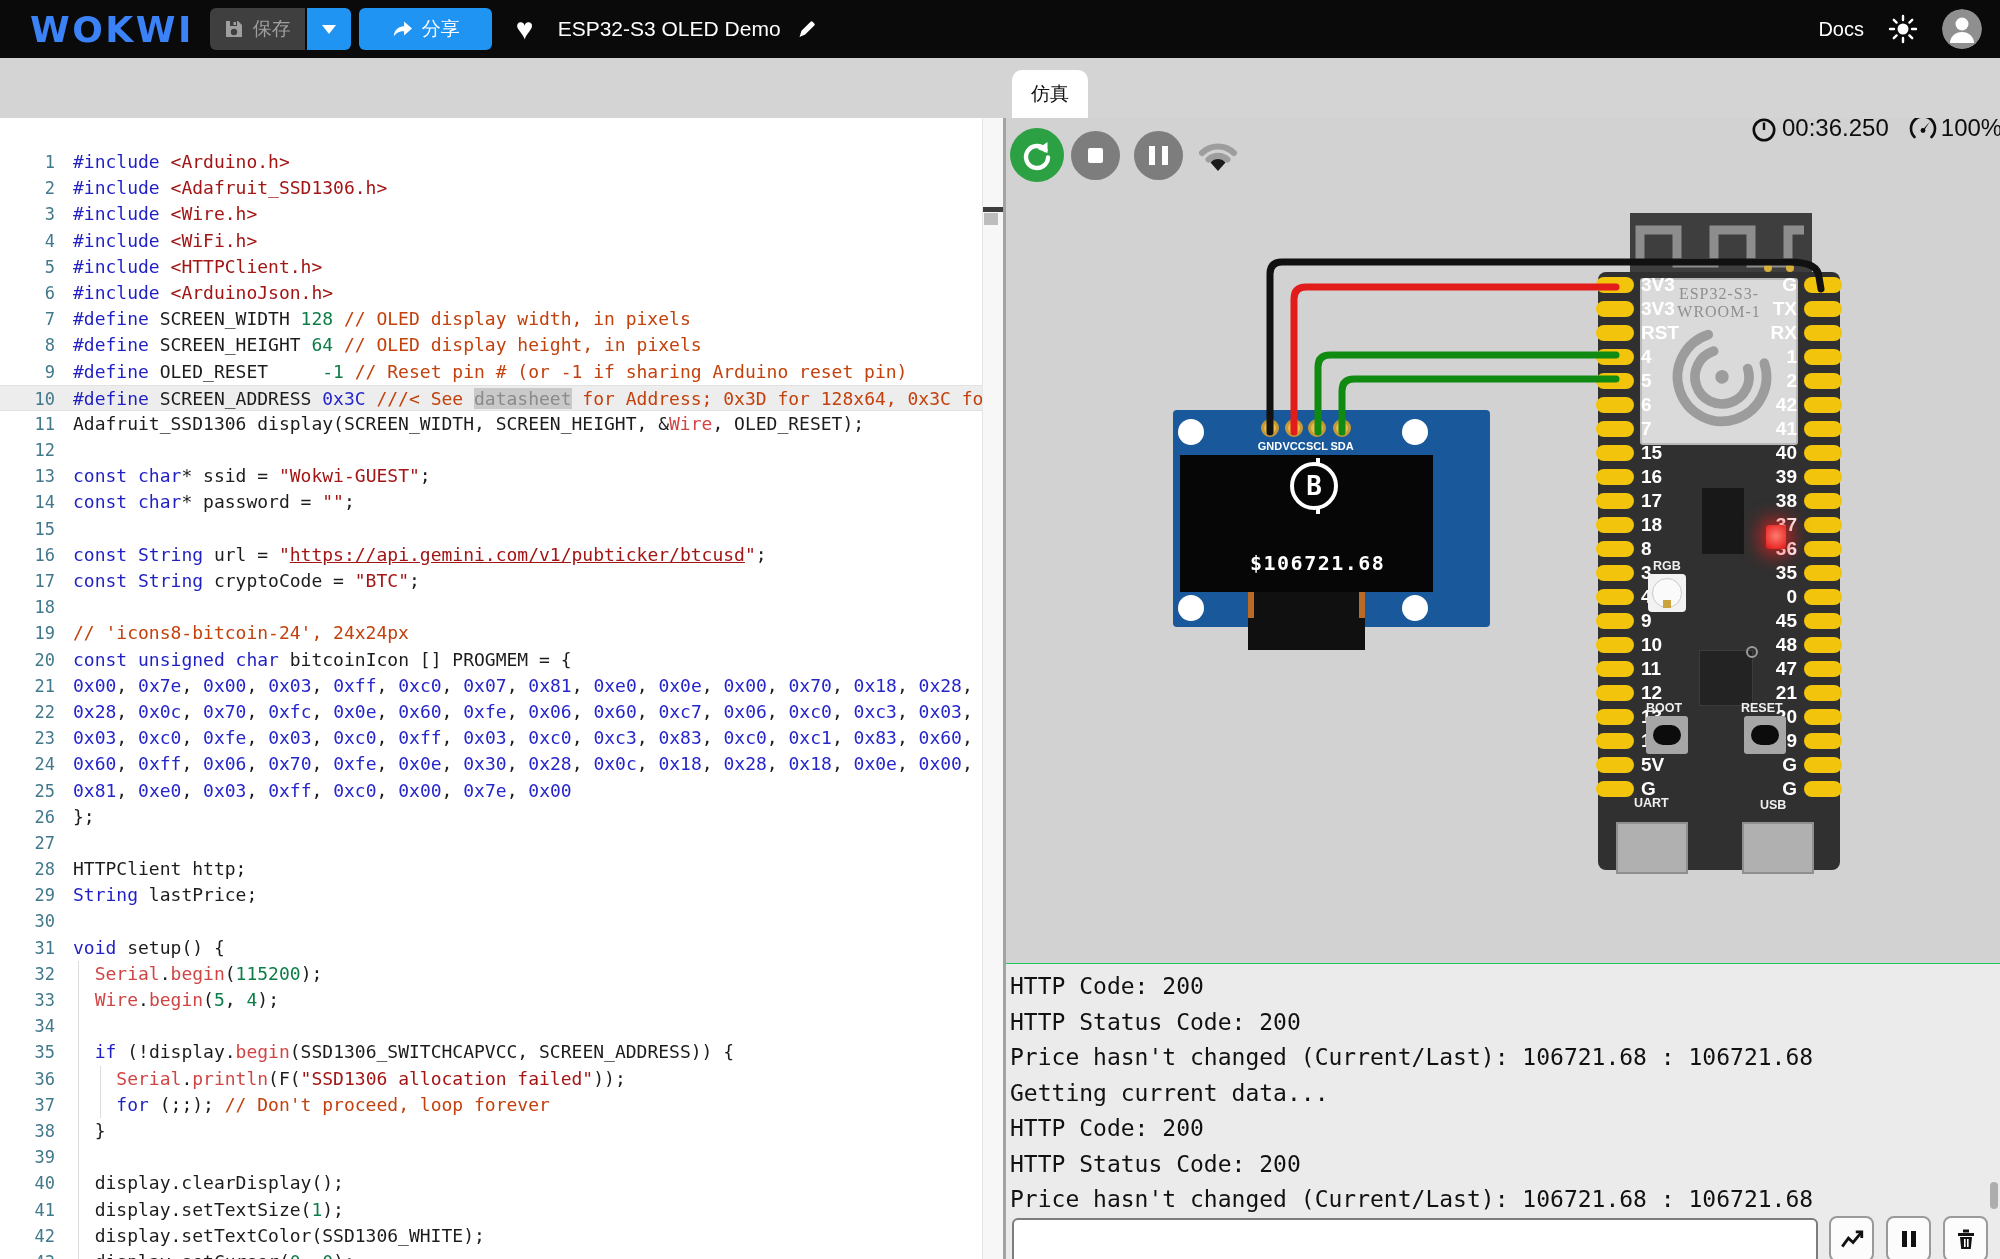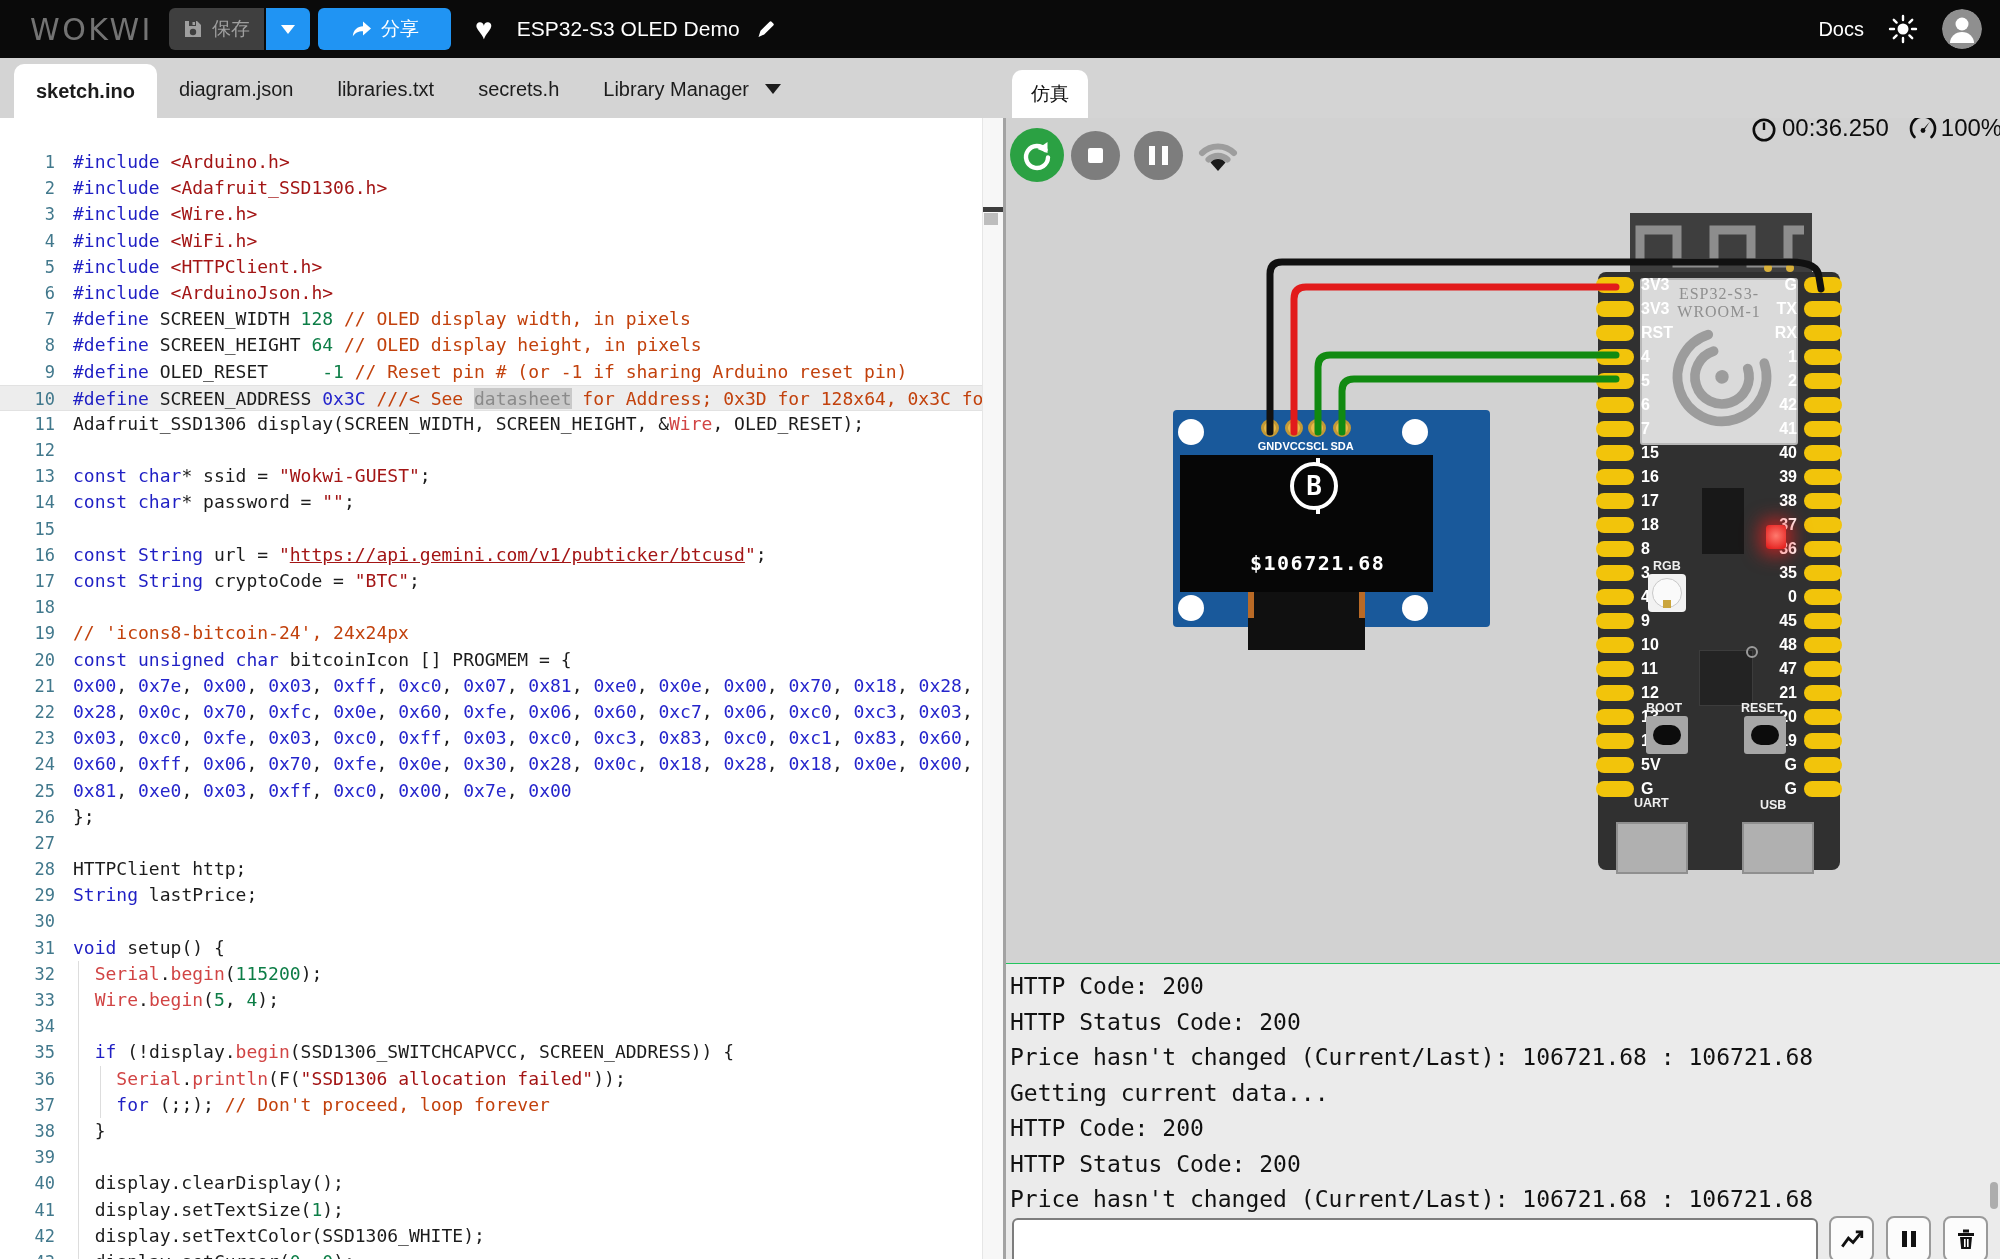--- a/index.html
+++ b/index.html
@@ -1,20 +1,20 @@
 <!DOCTYPE html>
 <html><head>
 <meta charset="utf-8">
 <style>
   html,body{margin:0;padding:0;background:#888;}
   #app{position:relative;width:2000px;height:1259px;background:#fff;overflow:hidden;
        font-family:"Liberation Sans",sans-serif;-webkit-font-smoothing:antialiased;}
   
   .topbar{position:absolute;left:0;top:0;right:0;height:58px;background:#0a0a0a;display:flex;align-items:center;z-index:30;}
-  .logo{margin-left:30px;color:#737373;font-size:30px;font-weight:normal;letter-spacing:2.5px;font-family:"DejaVu Sans",sans-serif;}
+  .logo{margin-left:30px;color:#3b82f6;font-size:36px;font-weight:bold;letter-spacing:2.5px;font-family:"DejaVu Sans",sans-serif;}
   .btn{height:42px;display:flex;align-items:center;border-radius:6px;font-size:19px;}
   .save-group{display:flex;margin-left:16px;}
   .btn-save{background:#3f3f3f;color:#9f9f9f;border-radius:6px 0 0 6px;padding:0 14px;gap:9px;}
   .btn-caret{background:#2094f3;width:44px;border-radius:0 6px 6px 0;margin-left:2px;justify-content:center;}
   .caret-down{width:0;height:0;border-left:7px solid transparent;border-right:7px solid transparent;border-top:9px solid #fff;}
   .btn-share{background:#2094f3;color:#fff;margin-left:8px;padding:0 32px;gap:9px;}
   .heart{color:#fff;font-size:30px;margin-left:24px;line-height:1;}
   .proj-title{color:#fff;font-size:21px;margin-left:24px;}
   .pencil{margin-left:14px;display:flex;}
   .top-right{margin-left:auto;display:flex;align-items:center;margin-right:18px;}
@@ -76,21 +76,21 @@
   .antenna{position:absolute;left:32px;top:0;width:182px;height:62px;background:#3e3e3e;}
   .esp-body{position:absolute;left:0;top:59px;right:0;bottom:0;background:#303030;border-radius:8px;}
   .shield{position:absolute;left:42px;top:65px;width:158px;height:167px;background:#dadada;border:2px solid #b8b8b8;border-radius:3px;box-sizing:border-box;}
   .model{position:absolute;left:0;right:0;top:5px;text-align:center;color:#8f8f8f;font:16px "Liberation Serif",serif;letter-spacing:1px;}
   .pincol{position:absolute;top:60px;display:flex;flex-direction:column;}
   .pincol .row{height:24px;display:flex;align-items:center;}
   .pincol.left{left:-2px;}
   .pincol.right{right:-2px;}
   .pincol.right .row{justify-content:flex-end;}
   .pin-oval{width:38px;height:16px;border-radius:8px;background:#f2c40b;flex:none;}
-  .pin-name{color:#fff;font-size:16px;font-weight:bold;margin:12px 7px;}
+  .pin-name{color:#fff;font-size:19px;font-weight:bold;margin:12px 7px;}
   .chip1{position:absolute;left:104px;top:275px;width:42px;height:66px;background:#181818;}
   .chip2{position:absolute;left:101px;top:437px;width:52px;height:54px;background:#232323;border:1px solid #3c3c3c;}
   .chip2-dot{position:absolute;left:148px;top:433px;width:8px;height:8px;border:2px solid #9b9b9b;border-radius:50%;}
   .redled{position:absolute;left:168px;top:312px;width:20px;height:24px;border-radius:3px;
           background:radial-gradient(circle at 50% 45%,#ff7a6e,#e01414);box-shadow:0 0 18px 6px rgba(255,30,30,.65);}
   .rgbled{position:absolute;left:50px;top:361px;width:38px;height:38px;background:#f2f2f2;border-radius:4px;}
   .rgbled .c{position:absolute;left:4px;top:4px;width:30px;height:30px;border-radius:50%;background:#fafafa;border:1px solid #c9c9c9;box-sizing:border-box;}
   .rgbled .q{position:absolute;left:15px;top:26px;width:8px;height:8px;background:#caa53d;}
   .brd-lbl{position:absolute;color:#efefef;font-size:12.5px;font-weight:bold;}
   .pushbtn{position:absolute;width:42px;height:38px;background:#a6a6a6;border-radius:3px;display:flex;align-items:center;justify-content:center;}
@@ -164,30 +164,20 @@
         <svg width="40" height="40" viewBox="0 0 40 40">
             <circle cx="20" cy="20" r="20" fill="#8f8f8f"></circle>
             <circle cx="20" cy="15" r="6.5" fill="#fff"></circle>
             <path fill="#fff" d="M8,34 a12,11 0 0 1 24,0 z"></path>
           </svg>
       </div>
     </div>
   </div>
 
   <div class="strip">
-    <div class="tabs-left">
-        <div class="tab active">sketch.ino</div>
-        <div class="tab">diagram.json</div>
-        <div class="tab">libraries.txt</div>
-        <div class="tab">secrets.h</div>
-        <div class="tab tab-lm">
-          <span>Library Manager</span>
-          <span class="caret-small"></span>
-        </div>
-      </div>
     <div class="sim-tab">
       <span>仿真</span>
     </div>
   </div>
 
   <div class="editor">
     <div class="code">
         <div class="cl"><span class="ln">1</span><span class="cd"><span class="tk-k">#include</span><span class="tk-p"> </span><span class="tk-s">&lt;Arduino.h&gt;</span></span></div>
         <div class="cl"><span class="ln">2</span><span class="cd"><span class="tk-k">#include</span><span class="tk-p"> </span><span class="tk-s">&lt;Adafruit_SSD1306.h&gt;</span></span></div>
         <div class="cl"><span class="ln">3</span><span class="cd"><span class="tk-k">#include</span><span class="tk-p"> </span><span class="tk-s">&lt;Wire.h&gt;</span></span></div>

